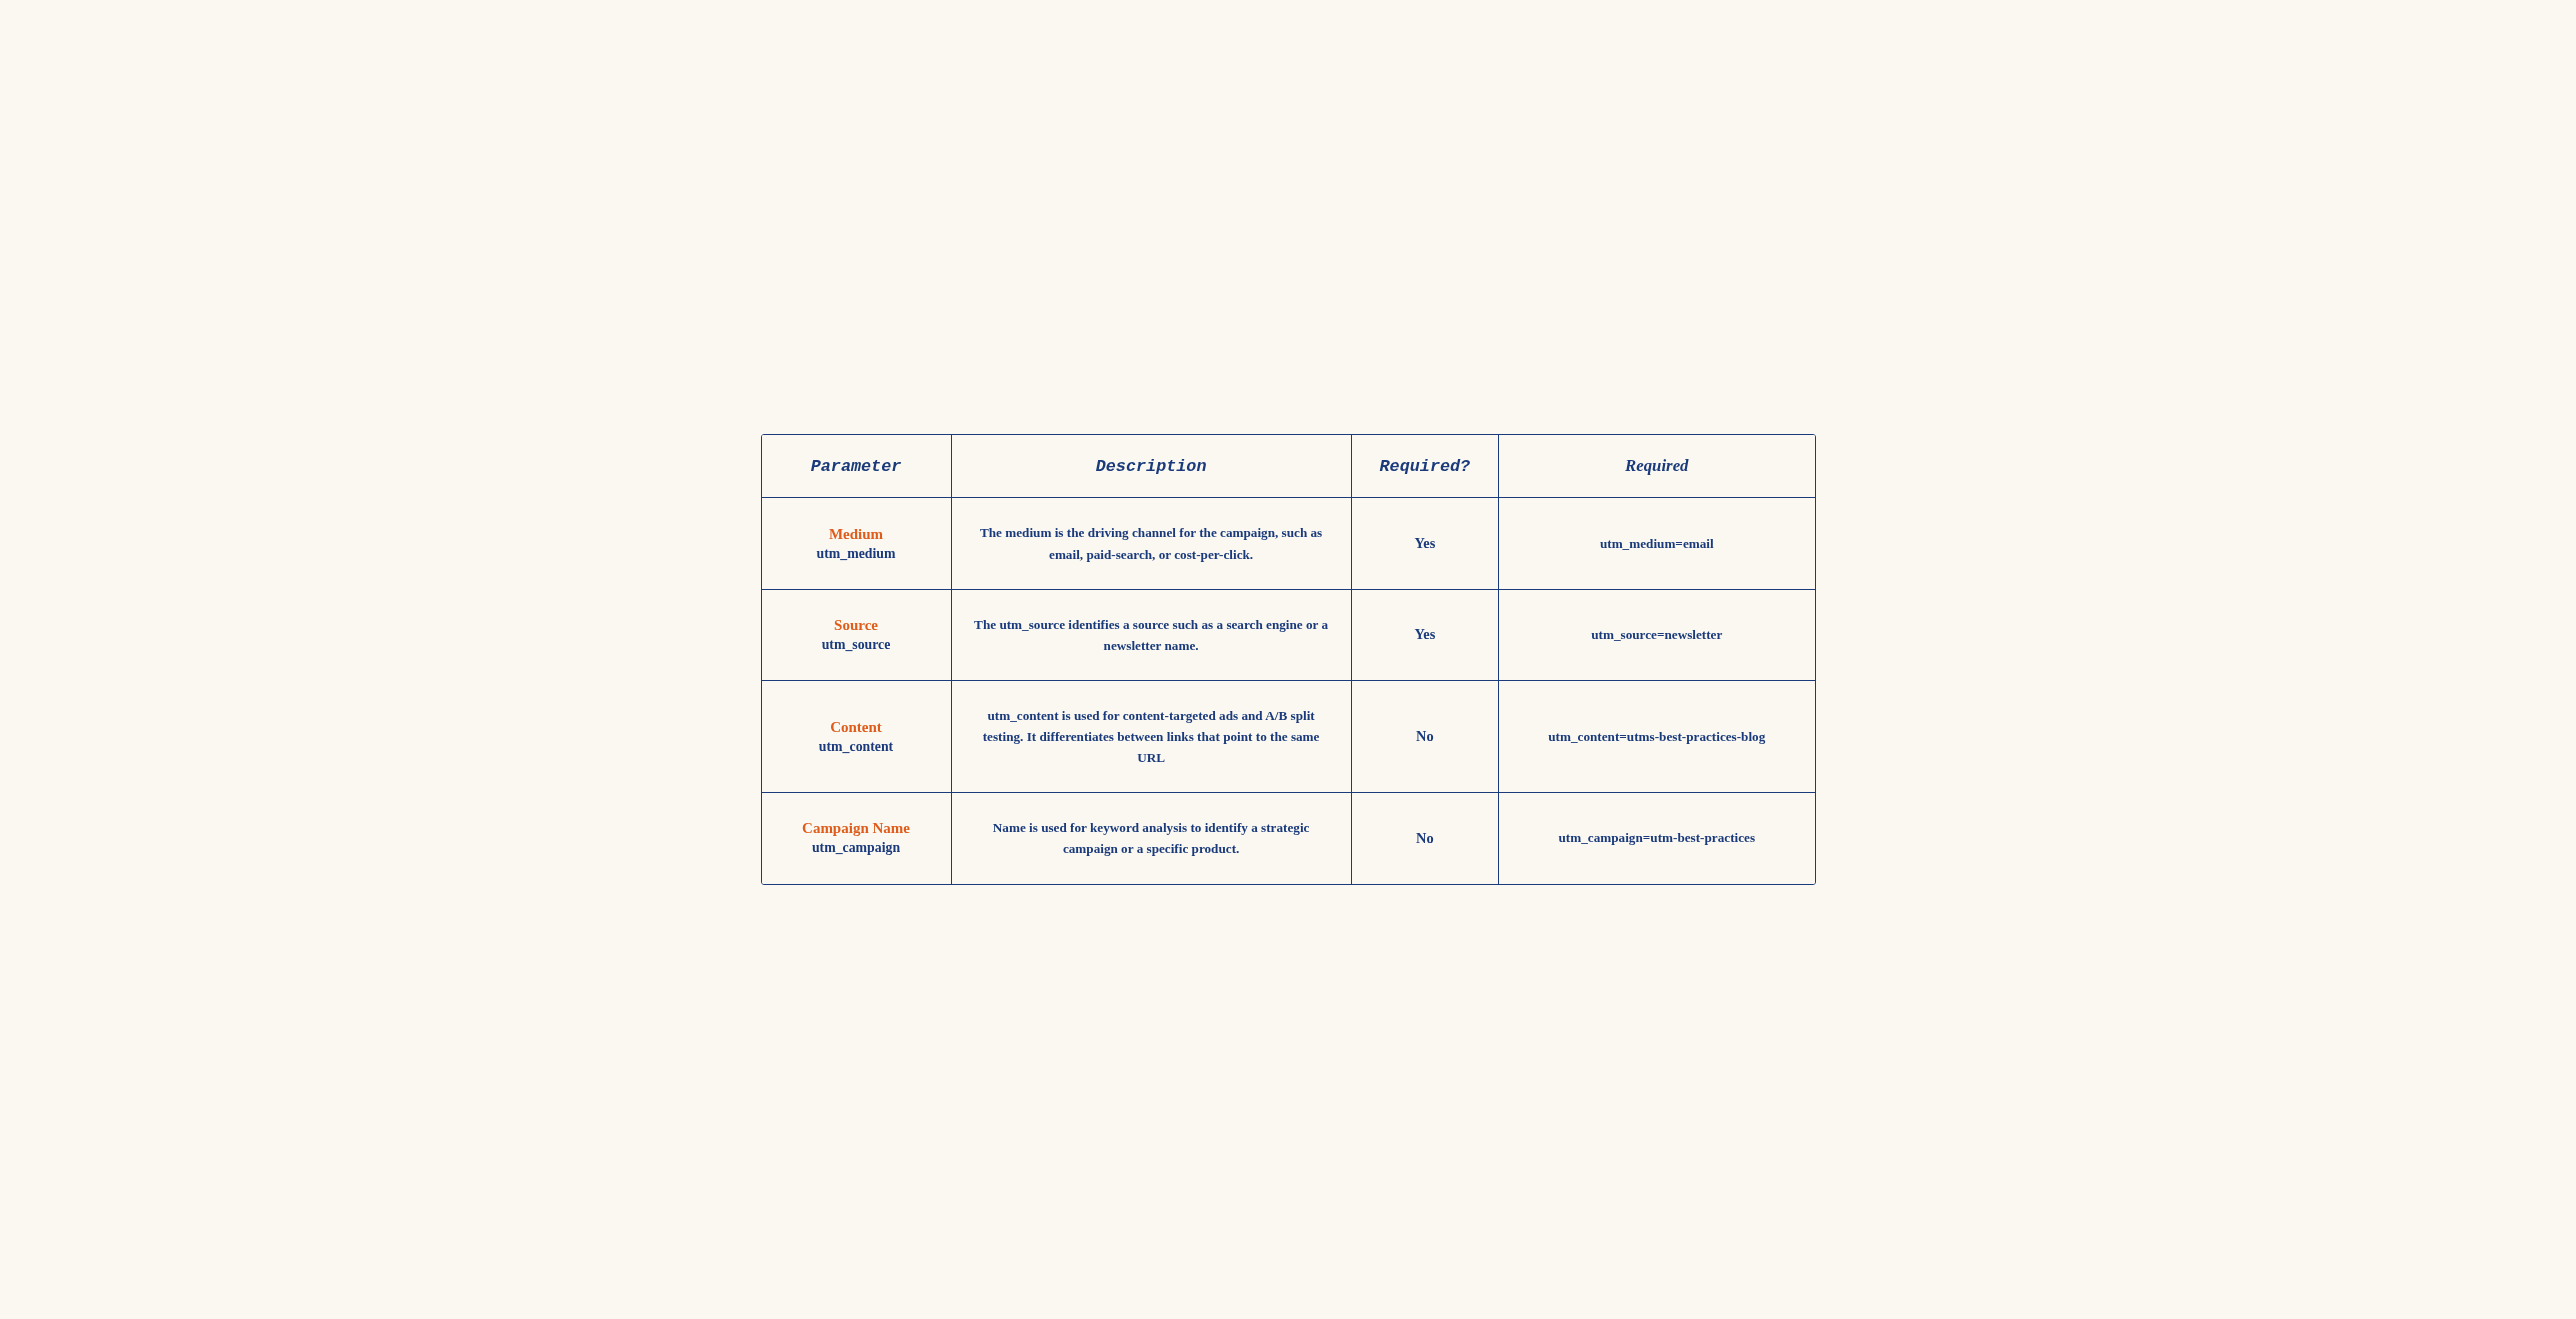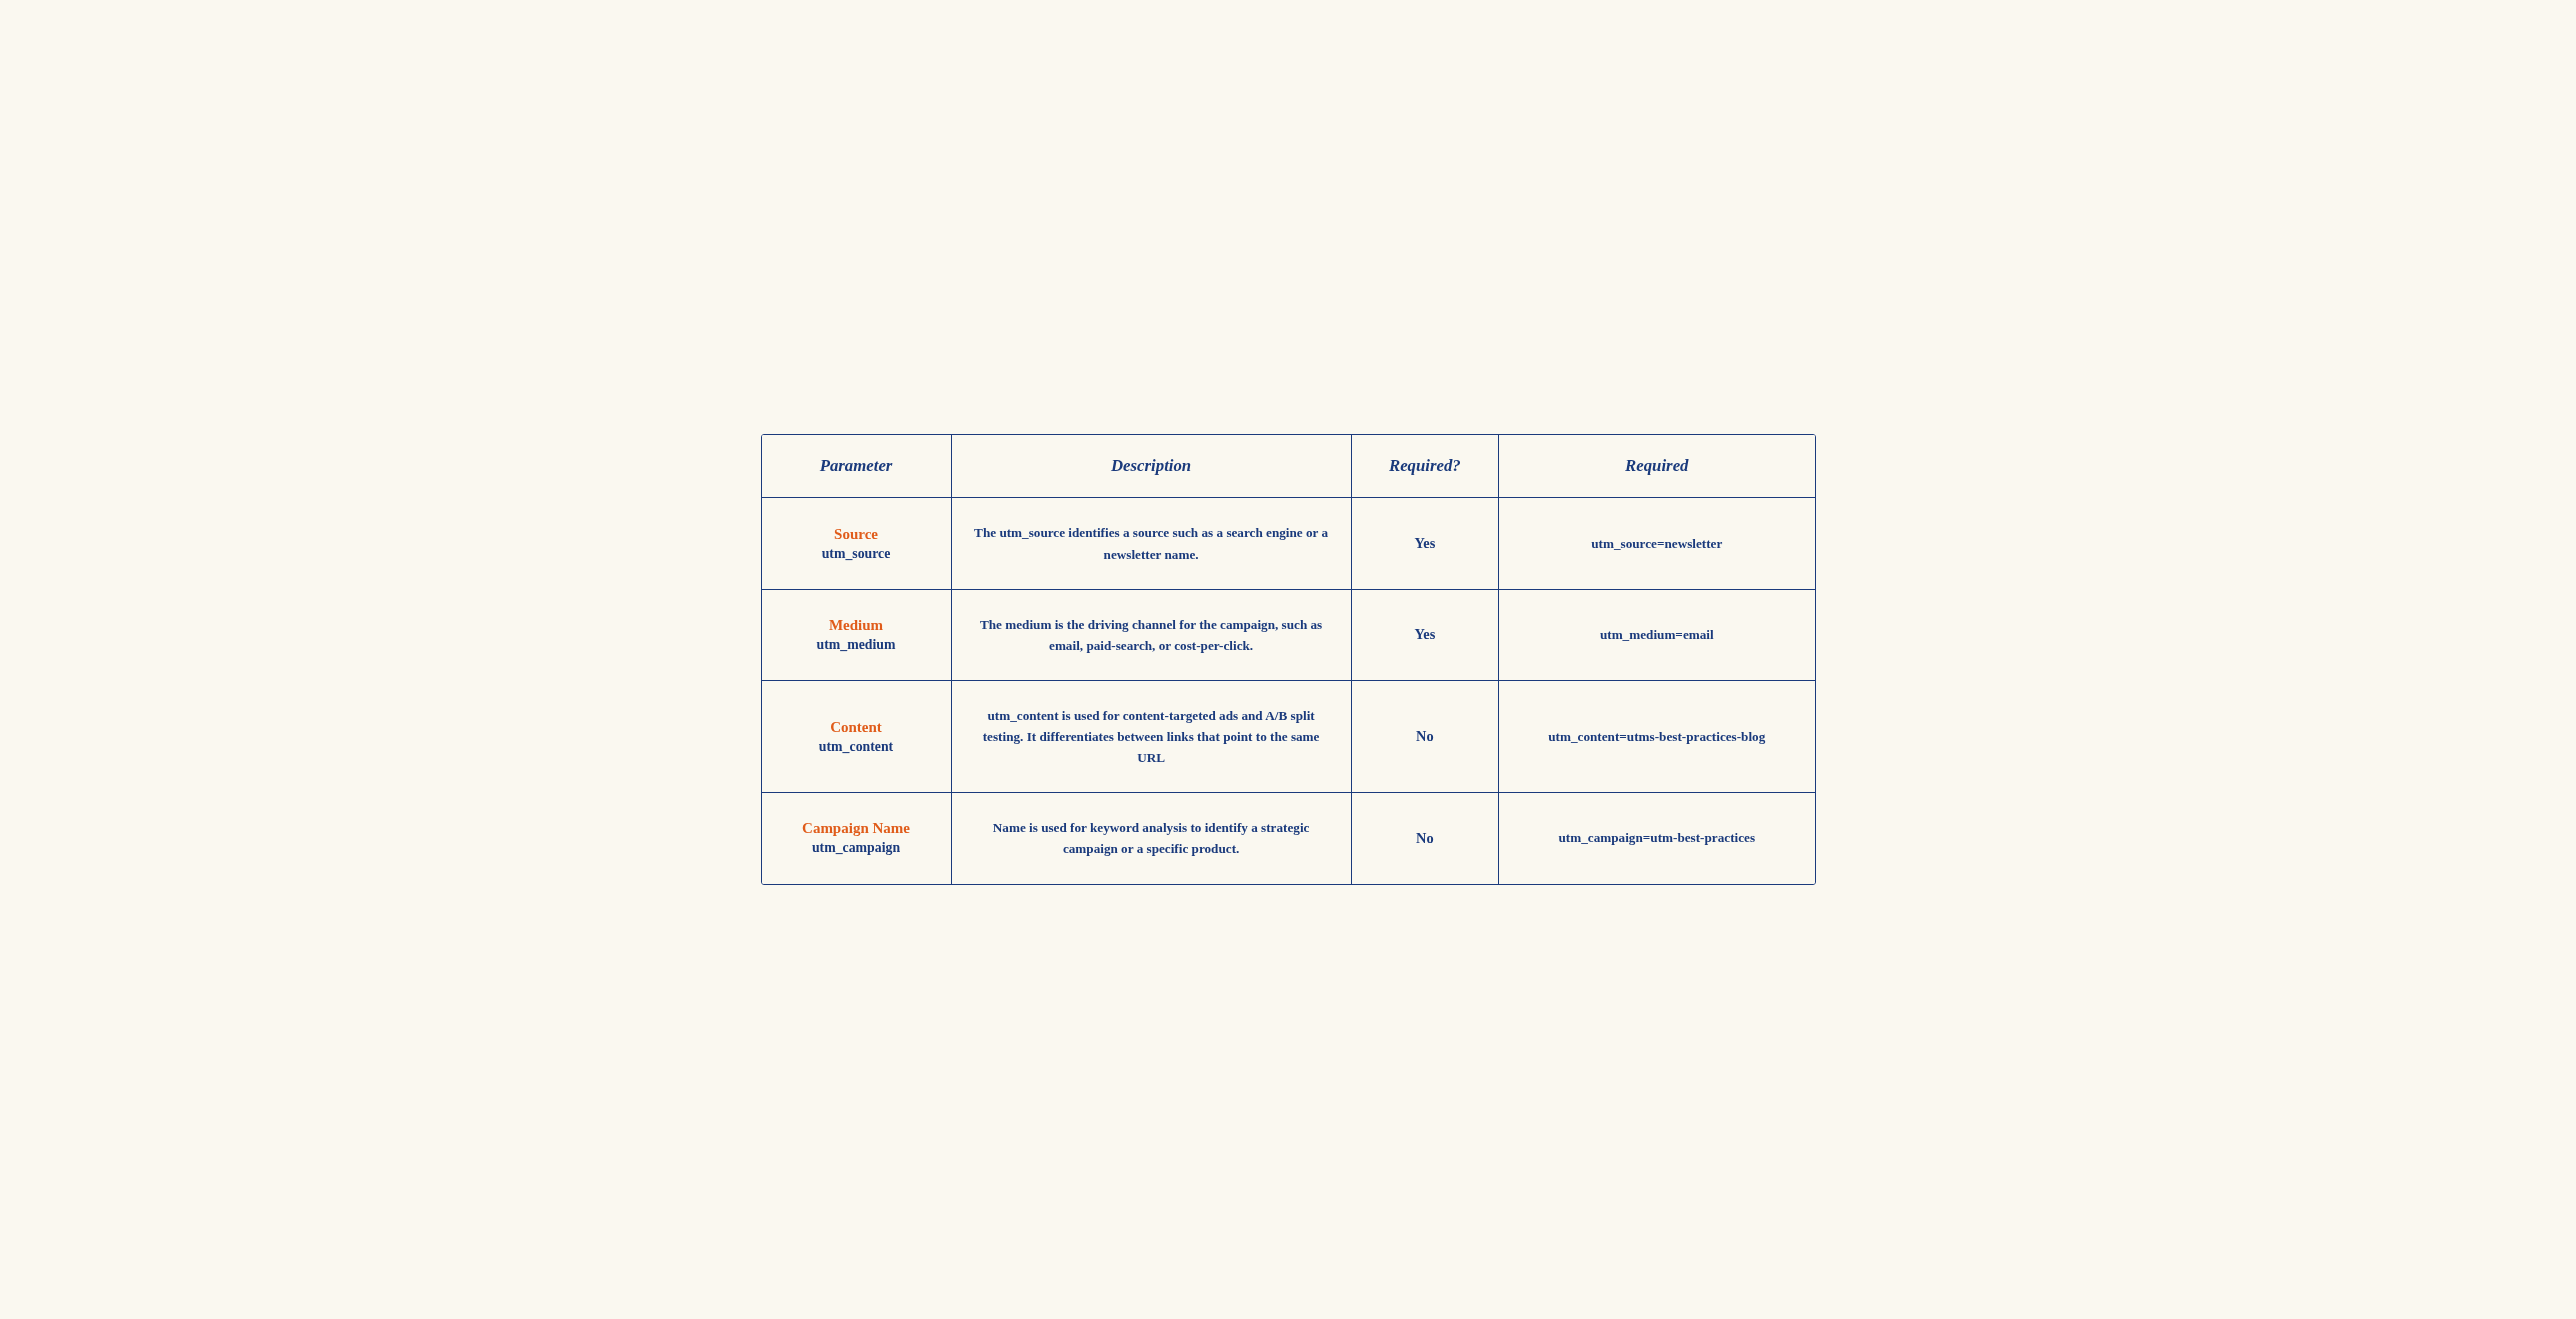--- a/index.html
+++ b/index.html
@@ -41,20 +41,21 @@
       text-align: center;
       color: #1a3a7c;
       font-size: 1.4rem;
       font-weight: 800;
       border-bottom: 1.5px solid #1a3a7c;
       font-style: italic;
     }
 
     th:not(:last-child) {
       border-right: 1.5px solid #1a3a7c;
+      font-family: Liberation Mono, monospace;
     }
 
     td {
       padding: 24px 18px;
       text-align: center;
       vertical-align: middle;
       border-bottom: 1.5px solid #1a3a7c;
       color: #1a3a7c;
     }
 
@@ -113,46 +114,46 @@
       <tr>
         <th class="col-param">Parameter</th>
         <th class="col-desc">Description</th>
         <th class="col-req">Required?</th>
         <th class="col-ex">Required</th>
       </tr>
     </thead>
     <tbody id="table-body">
     <tr>
       <td class="col-param">
+        <span class="param-name">Medium</span>
+        <span class="param-code">utm_medium</span>
+      </td>
+      <td class="col-desc">
+        <span class="description">The medium is the driving channel for the campaign, such as email, paid-search, or cost-per-click.</span>
+      </td>
+      <td class="col-req">
+        <span class="required">Yes</span>
+      </td>
+      <td class="col-ex">
+        <span class="example">utm_medium=email</span>
+      </td>
+    </tr>
+        <tr>
+      <td class="col-param">
         <span class="param-name">Source</span>
         <span class="param-code">utm_source</span>
       </td>
       <td class="col-desc">
         <span class="description">The utm_source identifies a source such as a search engine or a newsletter name.</span>
       </td>
       <td class="col-req">
         <span class="required">Yes</span>
       </td>
       <td class="col-ex">
         <span class="example">utm_source=newsletter</span>
-      </td>
-    </tr>
-        <tr>
-      <td class="col-param">
-        <span class="param-name">Medium</span>
-        <span class="param-code">utm_medium</span>
-      </td>
-      <td class="col-desc">
-        <span class="description">The medium is the driving channel for the campaign, such as email, paid-search, or cost-per-click.</span>
-      </td>
-      <td class="col-req">
-        <span class="required">Yes</span>
-      </td>
-      <td class="col-ex">
-        <span class="example">utm_medium=email</span>
       </td>
     </tr>
         <tr>
       <td class="col-param">
         <span class="param-name">Content</span>
         <span class="param-code">utm_content</span>
       </td>
       <td class="col-desc">
         <span class="description">utm_content is used for content-targeted ads and A/B split testing. It differentiates between links that point to the same URL</span>
       </td>

